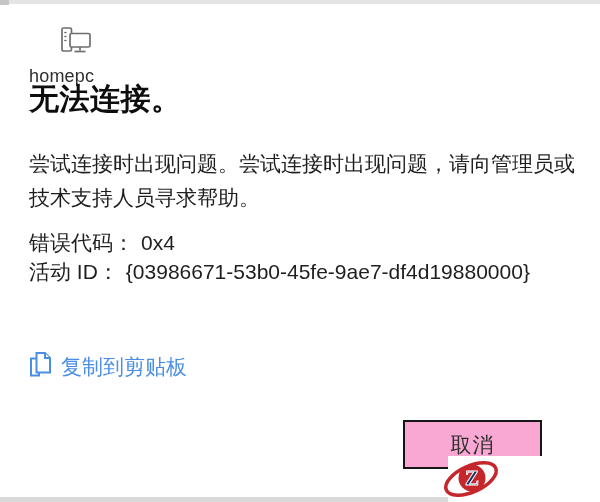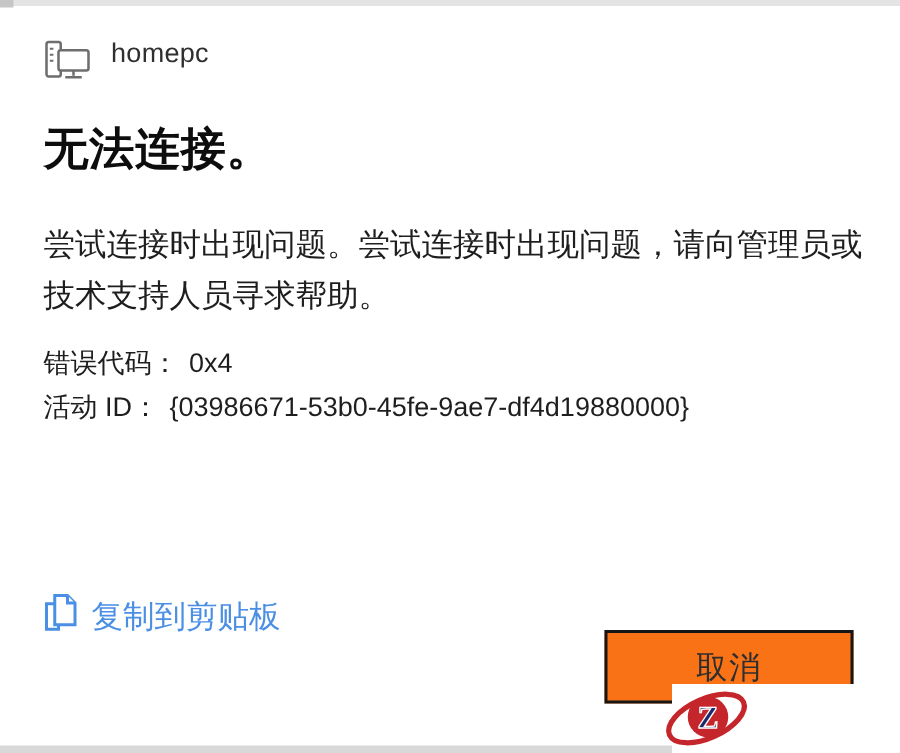--- a/index.html
+++ b/index.html
@@ -8,43 +8,43 @@
     font-family:"Liberation Sans","DejaVu Sans",sans-serif;
     -webkit-font-smoothing:antialiased;
   }
   
   .top-band{position:absolute;left:0;top:0;width:600px;height:4px;background:#e4e4e4;}
   .top-band-chip{position:absolute;left:0;top:0;width:9px;height:5px;background:#c6c6c6;}
   
   .bottom-band{position:absolute;left:0;top:497px;width:600px;height:5px;background:#d9d9d9;}
 
   
-  .device-row{position:absolute;left:29px;top:25px;display:flex;align-items:flex-start;gap:11px;}
+  .device-row{position:absolute;left:29px;top:25px;display:flex;align-items:flex-end;gap:11px;flex-direction:column;}
   .device-row svg{display:block;}
   .device-name{font-size:18px;color:#2f2f2f;letter-spacing:.2px;}
 
   
   .dialog-title{position:absolute;left:29px;top:79px;font-size:30px;font-weight:700;color:#0d0d0d;letter-spacing:.5px;}
 
   
   .dialog-message{position:absolute;left:29px;top:147px;width:548px;font-size:21px;line-height:34px;color:#1e1e1e;}
 
   
-  .detail-list{position:absolute;left:29px;top:228px;font-size:18px;color:#1e1e1e;}
+  .detail-list{position:absolute;left:29px;top:228px;font-size:21px;color:#1e1e1e;}
   .detail-line{height:29px;line-height:29px;white-space:nowrap;}
   .detail-value{margin-left:7px;}
 
   
-  .copy-link{position:absolute;left:29px;top:351px;display:flex;align-items:center;gap:9px;cursor:pointer;margin-top:44px;}
+  .copy-link{position:absolute;left:29px;top:351px;display:flex;align-items:center;gap:9px;cursor:pointer;}
   .copy-link-label{font-size:21px;color:#4a8fe4;}
 
   
   .cancel-button{
-    position:absolute;left:403px;top:420px;width:166px;height:49px;
-    background:#f97316;border:2.5px solid #161616;box-sizing:border-box;
+    position:absolute;left:403px;top:420px;width:139px;height:49px;
+    background:#f9a8d4;border:2.5px solid #161616;box-sizing:border-box;
     display:flex;align-items:center;justify-content:center;cursor:pointer;
   }
   .cancel-button span{font-size:21px;color:#2e2e2e;letter-spacing:1px;}
 
   
   .watermark{position:absolute;right:0;bottom:0;width:152px;height:46px;background:#ffffff;z-index:5;}
   .watermark-logo{position:absolute;left:-8px;top:-2px;}
   .watermark-texts{position:absolute;left:56px;top:3px;width:94px;text-align:center;}
   .watermark-site{font-size:17px;font-weight:700;color:#c5262c;letter-spacing:1px;white-space:nowrap;
     text-shadow:1px 1px 0 rgba(27,42,104,.55);}

